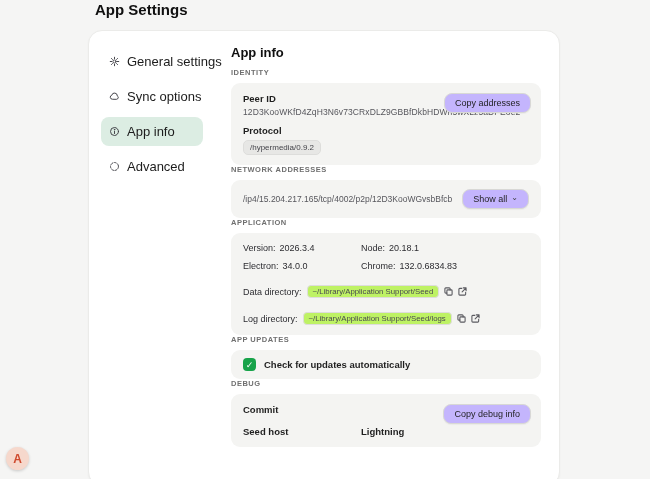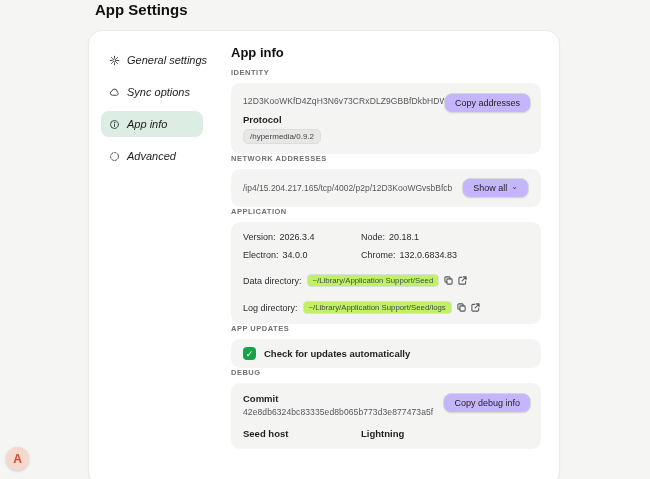--- a/index.html
+++ b/index.html
@@ -16,21 +16,21 @@
     position:absolute;left:88px;top:30px;width:472px;height:456px;
     background:#ffffff;border:1px solid #ebebe9;border-radius:14px;
     box-shadow:0 1px 2px rgba(0,0,0,.04);
     display:flex;overflow:hidden;box-sizing:border-box;
   }
   
   .sidebar{width:124px;flex-shrink:0;padding:16px 10px 16px 12px;box-sizing:border-box;}
   .side-item{
     display:flex;align-items:center;gap:7px;
     padding:7px 8px;border-radius:8px;margin-bottom:6px;
-    font-size:11px;color:#1c1c1c;cursor:pointer;white-space:nowrap;font-style:italic;
+    font-size:13px;color:#1c1c1c;cursor:pointer;white-space:nowrap;
   }
   .side-item.active{background:var(--selected-item-bg,#dcede3);}
   .icon{display:inline-flex;align-items:center;justify-content:center;}
   .icon svg{width:11px;height:11px;stroke:#3f3f46;fill:none;stroke-width:1.4;stroke-linecap:round;stroke-linejoin:round;}
   
   .content{flex:1;padding:14px 18px 0 18px;box-sizing:border-box;min-width:0;}
   .content-heading{font-size:13px;font-weight:700;margin:0 0 4px;color:#101010;}
   .section-label{
     font-size:7.5px;font-weight:600;letter-spacing:.5px;color:#6f6f6f;
     text-transform:uppercase;margin:0 0 6px;
@@ -129,20 +129,21 @@
         <span class="side-label">Advanced</span>
       </div>
     </nav>
 
     <main class="content">
       <h2 class="content-heading">App info</h2>
 
       <div class="section-label first">Identity</div>
       <div class="box">
         <button class="btn abs-btn">Copy addresses</button>
+        <div class="field-label">Peer ID</div>
         <div class="field-value">12D3KooWKfD4ZqH3N6v73CRxDLZ9GBBfDkbHDWh5wXLz5aDPEoe2</div>
         <div class="field-label mt">Protocol</div>
         <span class="chip">/hypermedia/0.9.2</span>
       </div>
 
       <div class="section-label">Network addresses</div>
       <div class="box network-box">
         <span class="address">/ip4/15.204.217.165/tcp/4002/p2p/12D3KooWGvsbBfcbnkecNoRBM7eUTi...</span>
         <button class="btn">
           <span>Show all</span>
@@ -205,21 +206,20 @@
         <span class="checkbox">
           <span>✓</span>
         </span>
         <span class="check-label">Check for updates automatically</span>
       </div>
 
       <div class="section-label">Debug</div>
       <div class="box">
         <button class="btn abs-btn">Copy debug info</button>
         <div class="field-label">Commit</div>
-        <div class="field-value">42e8db6324bc83335ed8b065b773d3e877473a5f</div>
         <div class="debug-grid">
           <div>
             <div class="field-label">Seed host</div>
 
           </div>
           <div>
             <div class="field-label">Lightning</div>
 
           </div>
         </div>

